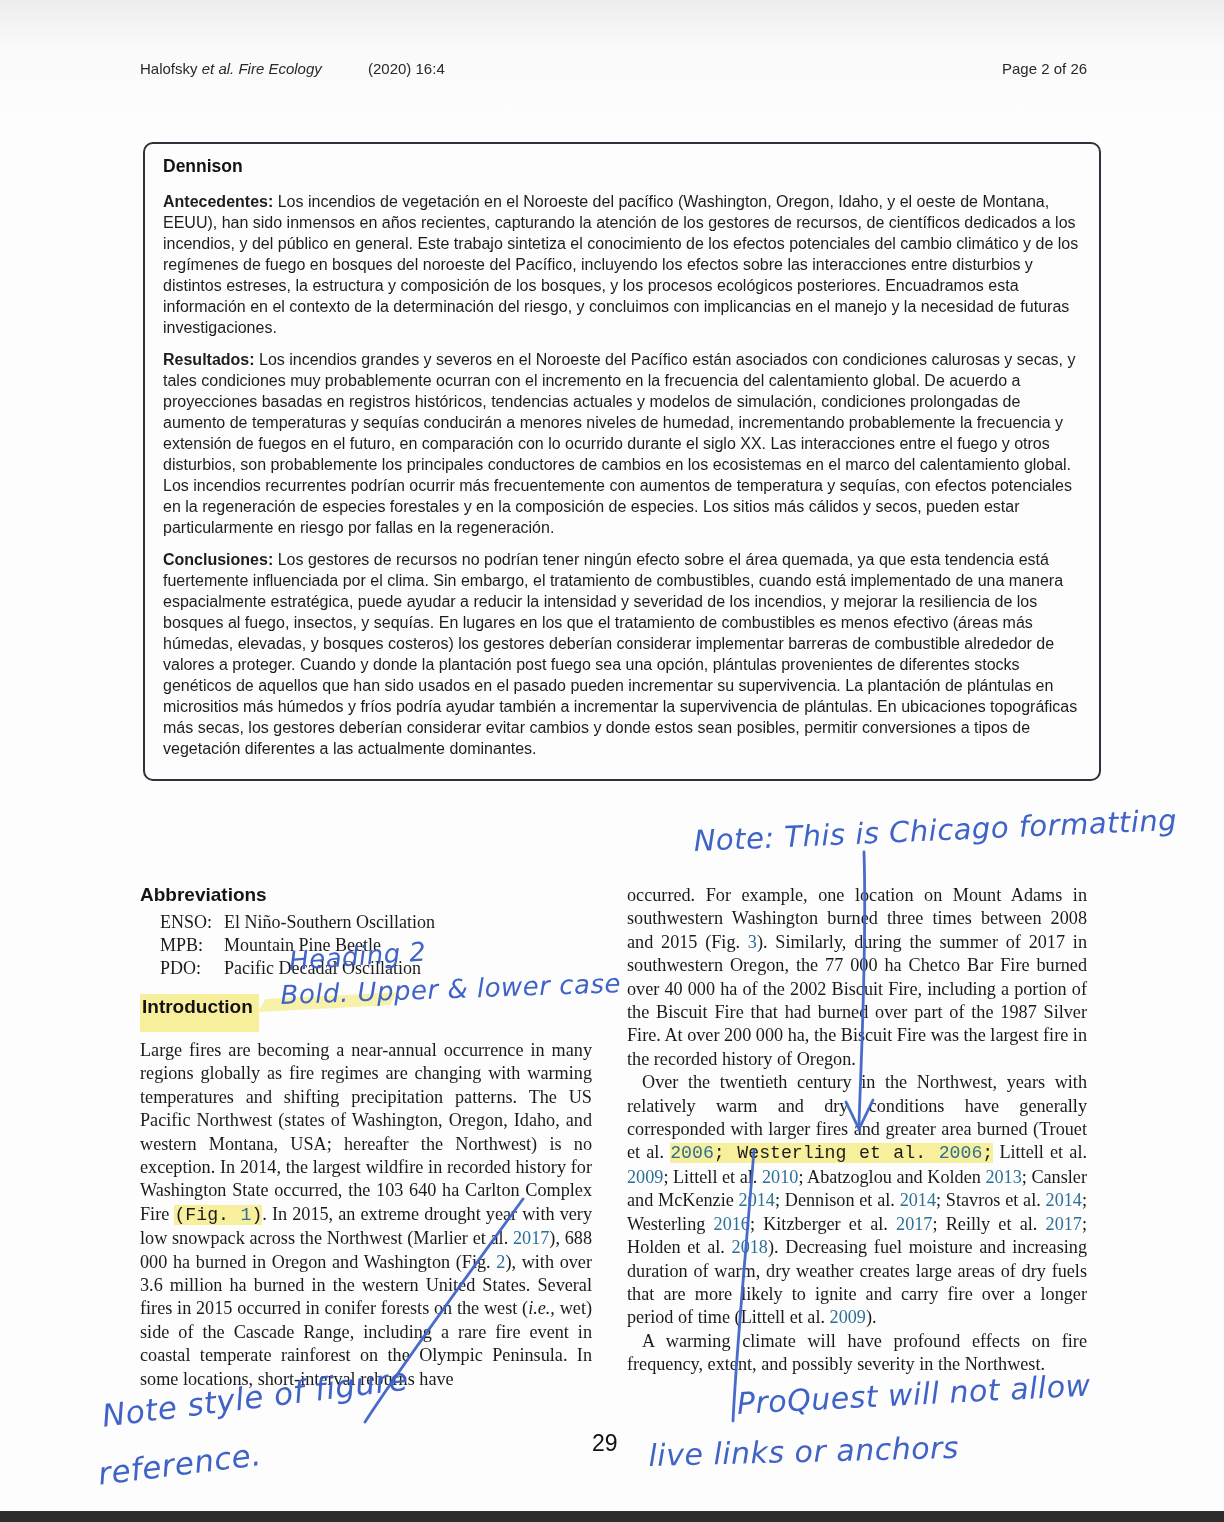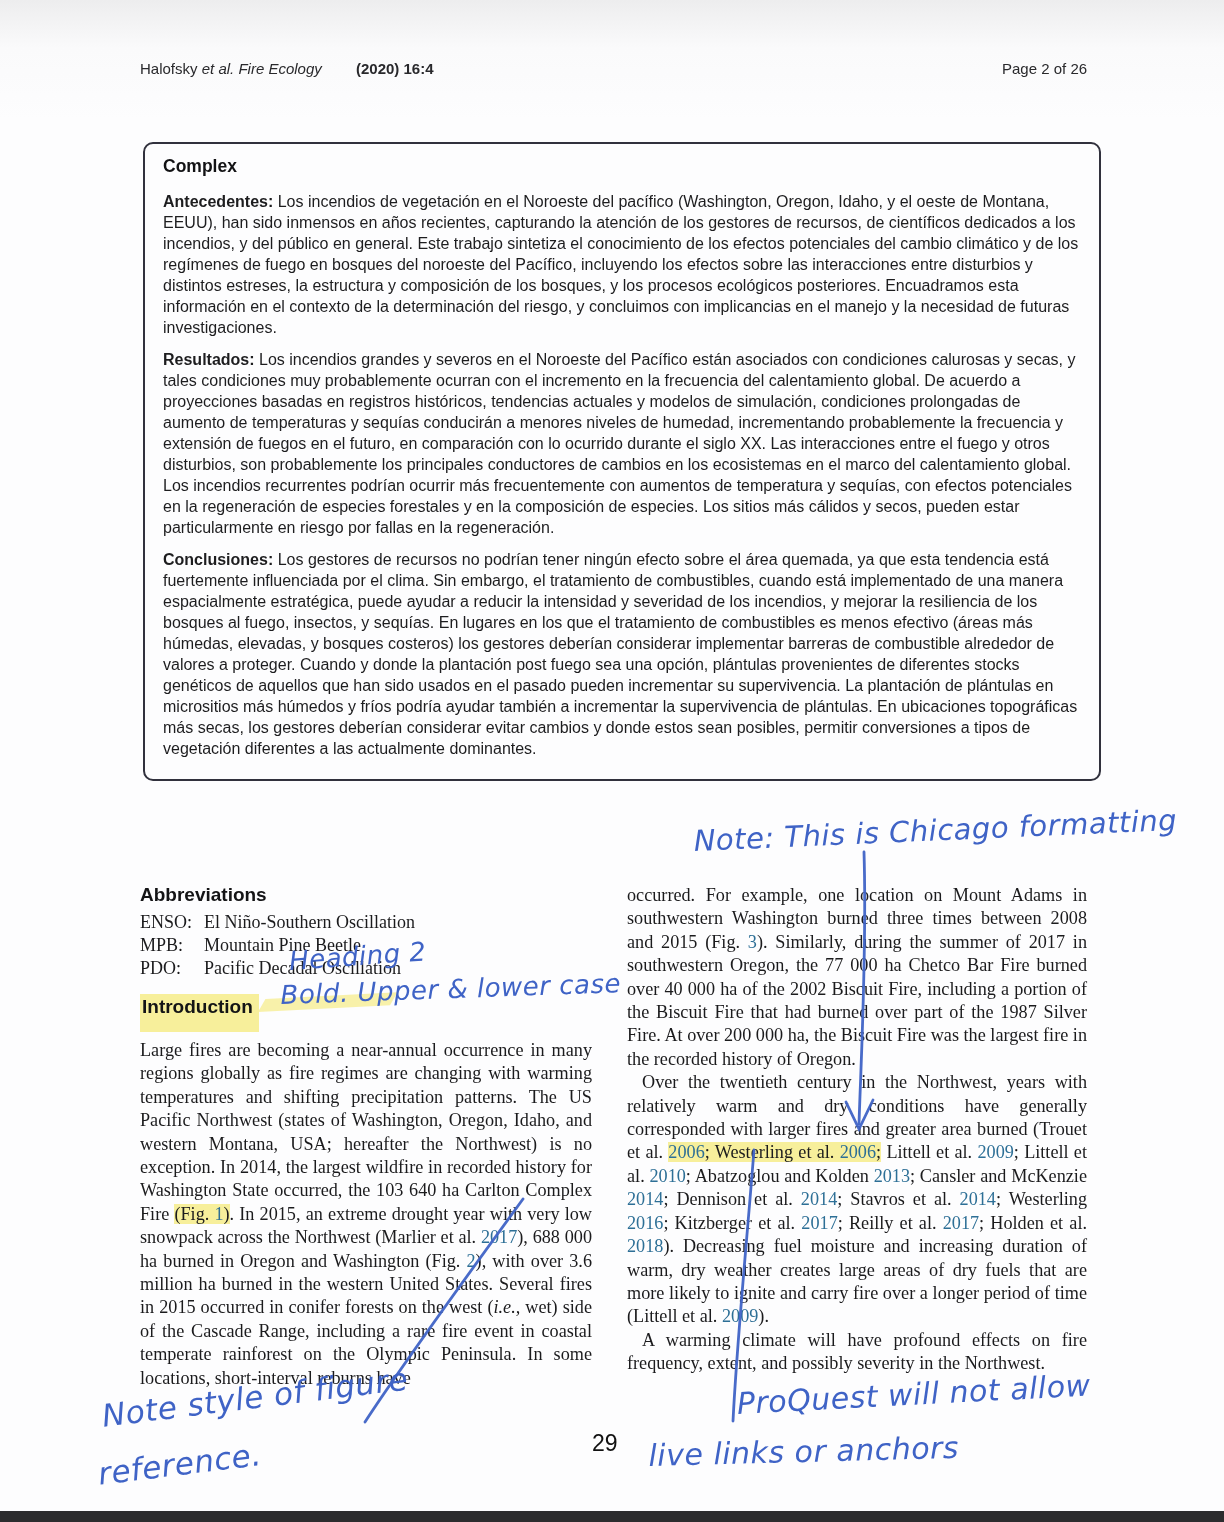--- a/index.html
+++ b/index.html
@@ -3,46 +3,46 @@
 <meta charset="utf-8">
 <style>
   html,body{margin:0;padding:0;background:#e9e9ea;}
   .page{position:relative;width:1224px;height:1522px;margin:0 auto;overflow:hidden;
         background:linear-gradient(180deg,#ededee 0,#fafafb 48px,#fdfdfe 120px,#fdfdfe 100%);
         font-family:"Liberation Sans",sans-serif;color:#1c1c1e;}
   
   .pg-header{position:absolute;top:60px;left:0;width:100%;font-size:15px;color:#29292c;}
   .h-author{position:absolute;left:140px;top:0;}
   .h-journal{font-style:italic;}
-  .h-issue{position:absolute;left:356px;top:0;font-weight:bold;}
+  .h-issue{position:absolute;left:368px;top:0;}
   .h-page{position:absolute;left:1002px;top:0;}
   
   .resumen-box{position:absolute;left:143px;top:142px;width:918px;padding:12px 18px 12px 18px;
         border:2px solid #31313d;border-radius:10px;background:transparent;
         font-size:16px;line-height:21px;color:#1d1d1f;}
   .resumen-box h2{margin:0 0 14px 0;font-size:17.5px;color:#121214;}
   .resumen-box p{margin:0 0 11px 0;}
   .resumen-box p:last-child{margin-bottom:8px;}
   
   .col{position:absolute;top:884px;}
   .left-col{left:140px;width:452px;}
   .right-col{left:627px;width:460px;}
   .sans-head{margin:0 0 5px 0;font-size:19px;font-weight:bold;color:#141416;font-family:"Liberation Sans",sans-serif;}
-  .abbr-row{font-family:"Liberation Serif",serif;font-size:18px;line-height:23px;color:#1b1b1d;}
+  .abbr-row{font-family:"Liberation Serif",serif;font-size:18px;line-height:23px;color:#1b1b1d;margin-left:20px;}
   .abbr{display:inline-block;width:64px;}
   .intro-head{margin-top:14px;margin-bottom:7px;}
   .hl-swoosh{position:relative;background:var(--hl);padding:2px 6px 14px 2px;display:inline-block;}
   .hl-swoosh::after{content:"";position:absolute;left:99%;top:5px;width:128px;height:13px;
         background:var(--hl);opacity:.85;transform:skewX(-32deg) rotate(-3deg);transform-origin:left bottom;}
   .body-p{font-family:"Liberation Serif",serif;font-size:18.2px;line-height:23.4px;
         text-align:justify;margin:0;color:#1b1b1d;}
   .indent{text-indent:15px;}
   .b{font-weight:bold;}
   .lk{color:var(--lk);}
-  .hl{background:var(--hl);}
+  .hl{background:var(--hl);font-family:Liberation Mono, monospace;}
   .it{font-style:italic;}
   
   .hw{position:absolute;font-family:"DejaVu Sans",sans-serif;font-style:italic;
       color:var(--pen);white-space:nowrap;transform-origin:left top;letter-spacing:.5px;}
   .hw-chicago{left:693px;top:824px;font-size:29px;transform:rotate(-2.5deg);}
   .hw-h2a{left:288px;top:946px;font-size:26px;transform:rotate(-4deg);}
   .hw-h2b{left:280px;top:980px;font-size:26px;transform:rotate(-2deg);}
   .hw-fig1{left:100px;top:1398px;font-size:31px;transform:rotate(-7deg);}
   .hw-fig2{left:96px;top:1456px;font-size:31px;transform:rotate(-7deg);}
   .hw-pq1{left:736px;top:1386px;font-size:30px;transform:rotate(-3deg);}
@@ -57,21 +57,21 @@
 
 <div class="page">
 
   <div class="pg-header">
     <span class="h-author"><span>Halofsky</span><span class="h-journal"> et al. Fire Ecology</span></span>
     <span class="h-issue">(2020) 16:4</span>
     <span class="h-page">Page 2 of 26</span>
   </div>
 
   <section class="resumen-box">
-    <h2>Complex</h2>
+    <h2>Dennison</h2>
     <p><span class="b">Antecedentes: </span><span>Los incendios de vegetación en el Noroeste del pacífico (Washington, Oregon, Idaho, y el oeste de Montana, EEUU), han sido inmensos en años recientes, capturando la atención de los gestores de recursos, de científicos dedicados a los incendios, y del público en general. Este trabajo sintetiza el conocimiento de los efectos potenciales del cambio climático y de los regímenes de fuego en bosques del noroeste del Pacífico, incluyendo los efectos sobre las interacciones entre disturbios y distintos estreses, la estructura y composición de los bosques, y los procesos ecológicos posteriores. Encuadramos esta información en el contexto de la determinación del riesgo, y concluimos con implicancias en el manejo y la necesidad de futuras investigaciones.</span></p>
     <p><span class="b">Resultados: </span><span>Los incendios grandes y severos en el Noroeste del Pacífico están asociados con condiciones calurosas y secas, y tales condiciones muy probablemente ocurran con el incremento en la frecuencia del calentamiento global. De acuerdo a proyecciones basadas en registros históricos, tendencias actuales y modelos de simulación, condiciones prolongadas de aumento de temperaturas y sequías conducirán a menores niveles de humedad, incrementando probablemente la frecuencia y extensión de fuegos en el futuro, en comparación con lo ocurrido durante el siglo XX. Las interacciones entre el fuego y otros disturbios, son probablemente los principales conductores de cambios en los ecosistemas en el marco del calentamiento global. Los incendios recurrentes podrían ocurrir más frecuentemente con aumentos de temperatura y sequías, con efectos potenciales en la regeneración de especies forestales y en la composición de especies. Los sitios más cálidos y secos, pueden estar particularmente en riesgo por fallas en la regeneración.</span></p>
     <p><span class="b">Conclusiones: </span><span>Los gestores de recursos no podrían tener ningún efecto sobre el área quemada, ya que esta tendencia está fuertemente influenciada por el clima. Sin embargo, el tratamiento de combustibles, cuando está implementado de una manera espacialmente estratégica, puede ayudar a reducir la intensidad y severidad de los incendios, y mejorar la resiliencia de los bosques al fuego, insectos, y sequías. En lugares en los que el tratamiento de combustibles es menos efectivo (áreas más húmedas, elevadas, y bosques costeros) los gestores deberían considerar implementar barreras de combustible alrededor de valores a proteger. Cuando y donde la plantación post fuego sea una opción, plántulas provenientes de diferentes stocks genéticos de aquellos que han sido usados en el pasado pueden incrementar su supervivencia. La plantación de plántulas en micrositios más húmedos y fríos podría ayudar también a incrementar la supervivencia de plántulas. En ubicaciones topográficas más secas, los gestores deberían considerar evitar cambios y donde estos sean posibles, permitir conversiones a tipos de vegetación diferentes a las actualmente dominantes.</span></p>
   </section>
 
   <div class="col left-col">
     <h3 class="sans-head">Abbreviations</h3>
     <div>
       <div class="abbr-row"><span class="abbr">ENSO:</span><span>El Niño-Southern Oscillation</span></div>
       <div class="abbr-row"><span class="abbr">MPB:</span><span>Mountain Pine Beetle</span></div>

